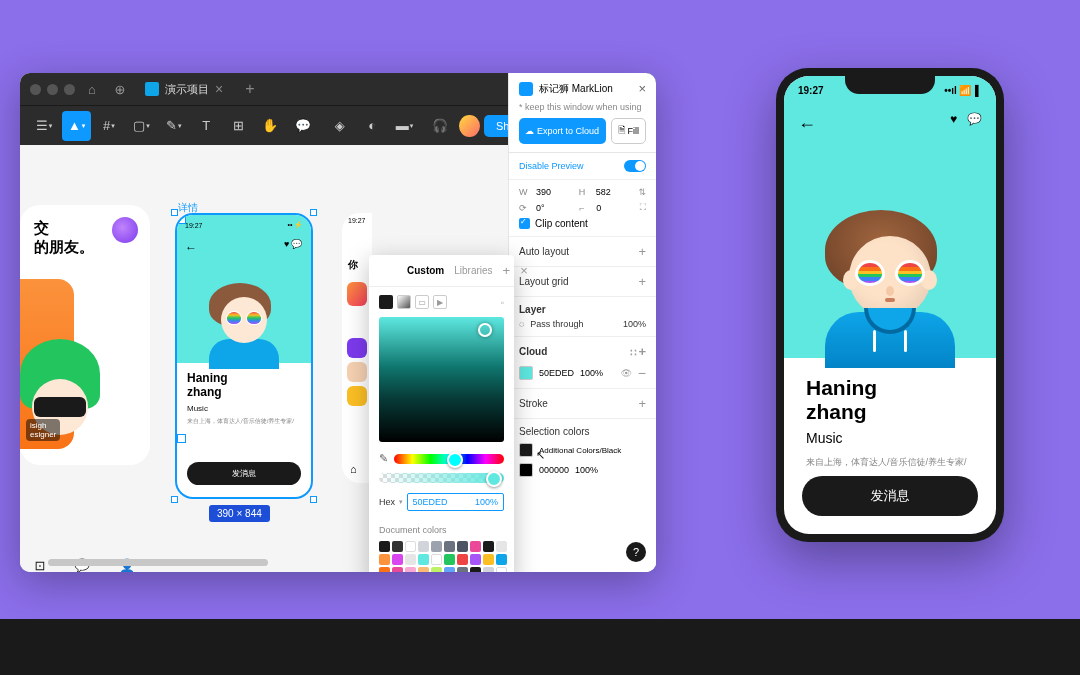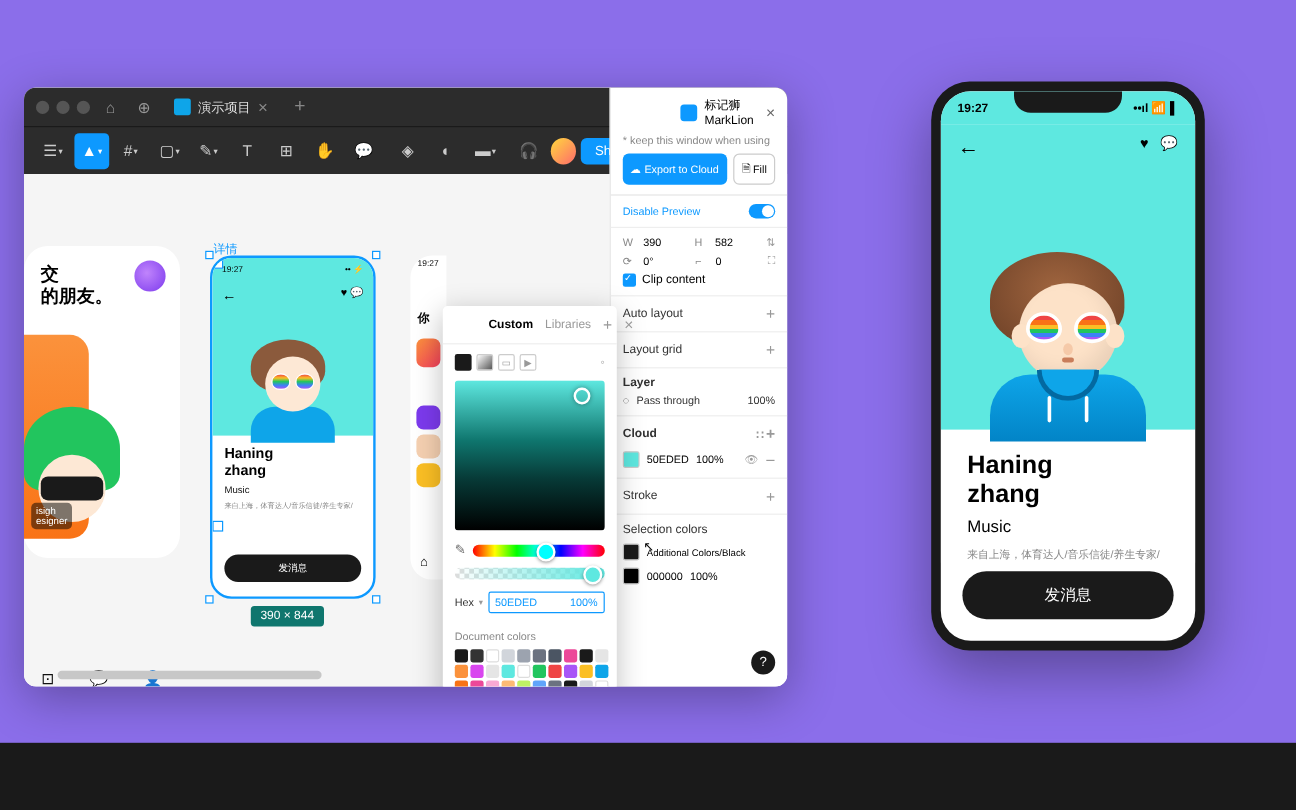--- a/index.html
+++ b/index.html
@@ -59,21 +59,21 @@
 .char .face2 { width: 46px; height: 46px; background: #fde8d5; border-radius: 50%; margin: -30px auto 0; position: relative; }
 .char .heart-g { position: absolute; top: 14px; left: 5px; width: 36px; height: 14px; }
 .char .heart-g::before, .char .heart-g::after { content:""; position:absolute; width:14px; height:12px; background:linear-gradient(180deg,#ef4444,#fbbf24,#22c55e,#3b82f6,#a855f7); border-radius:50% 50% 45% 45%; border:1.5px solid #fff; }
 .char .heart-g::before { left:0; } .char .heart-g::after { right:0; }
 .char .hoodie { width: 70px; height: 30px; background: #0ea5e9; border-radius: 20px 20px 0 0; margin: -4px auto 0; }
 .phone-body { padding: 8px 10px; }
 .phone-body .name { font-size: 12px; font-weight: 700; line-height: 1.2; }
 .phone-body .cat { font-size: 8px; margin-top: 4px; color: #111; }
 .phone-body .desc { font-size: 6px; color: #888; margin-top: 4px; }
 .msg-btn { position: absolute; bottom: 12px; left: 10px; right: 10px; background: #1a1a1a; color: #fff; font-size: 8px; text-align: center; padding: 6px 0; border-radius: 14px; }
-.dim-badge { position: absolute; left: 189px; top: 432px; background: #0f766e; color: #fff; font-size: 10px; padding: 3px 8px; border-radius: 3px; }
+.dim-badge { position: absolute; left: 189px; top: 432px; background: #1d4ed8; color: #fff; font-size: 10px; padding: 3px 8px; border-radius: 3px; }
 
 
 .peek-right { position: absolute; left: 322px; top: 138px; width: 30px; height: 270px; background: #fff; border-radius: 18px 0 0 18px; overflow:hidden; }
 .peek-right .time { font-size: 7px; padding: 4px 6px; }
 .peek-right .tt { font-size: 10px; font-weight: 700; padding: 0 6px; margin-top: 30px; }
 .peek-tile { width: 20px; height: 24px; border-radius: 6px; margin: 4px 5px; background: #a78bfa; }
 .peek-nav { position: absolute; bottom: 8px; left: 8px; font-size: 11px; }
 
 
 .picker { position: absolute; left: 349px; top: 182px; width: 145px; background: #fff; border-radius: 4px; box-shadow: 0 6px 24px rgba(0,0,0,.25); z-index: 10; }
@@ -101,21 +101,21 @@
 .hex-row .caret { font-size: 7px; color: #999; }
 .hex-input { flex:1; border: 1px solid #0d99ff; padding: 3px 5px; font-size: 9px; border-radius: 2px; display: flex; justify-content: space-between; color: #0d99ff; }
 .doc-colors { padding: 6px 10px 10px; }
 .doc-colors .ttl { font-size: 9px; color: #888; margin-bottom: 6px; }
 .palette { display: grid; grid-template-columns: repeat(10, 11px); gap: 2px; }
 .pc { width: 11px; height: 11px; border-radius: 2px; }
 
 
 .panel { position: absolute; right: 0; top: 0; width: 148px; height: 100%; background: #fff; border-left: 1px solid #e5e5e5; display: flex; flex-direction: column; font-size: 10px; }
 .plugin-box { border-bottom: 1px solid #e5e5e5; padding: 8px 10px; }
-.plugin-head { display: flex; align-items: center; gap: 6px; margin-left: 48px; }
+.plugin-head { display: flex; align-items: center; gap: 6px; }
 .plugin-icon { width: 14px; height: 14px; background: #0d99ff; border-radius: 3px; }
 .plugin-name { font-size: 10px; flex:1; }
 .plugin-close { color: #666; font-size: 13px; }
 .plugin-note { font-size: 9px; color: #888; margin: 6px 0; }
 .plugin-btns { display: flex; gap: 5px; }
 .btn-cloud { background: #0d99ff; color: #fff; font-size: 9px; padding: 5px 6px; border-radius: 5px; display: flex; align-items: center; gap: 3px; flex:1; }
 .btn-local { border: 1px solid #ccc; font-size: 9px; padding: 4px 6px; border-radius: 5px; display: flex; align-items: center; gap: 2px; }
 .disable-row { display: flex; align-items: center; justify-content: space-between; padding: 7px 10px; border-bottom: 1px solid #eee; color: #0d99ff; font-size: 9px; }
 .toggle { width: 22px; height: 12px; background: #0d99ff; border-radius: 8px; position: relative; }
 .toggle::after { content:""; position:absolute; right:1px; top:1px; width:10px; height:10px; background:#fff; border-radius:50%; }

